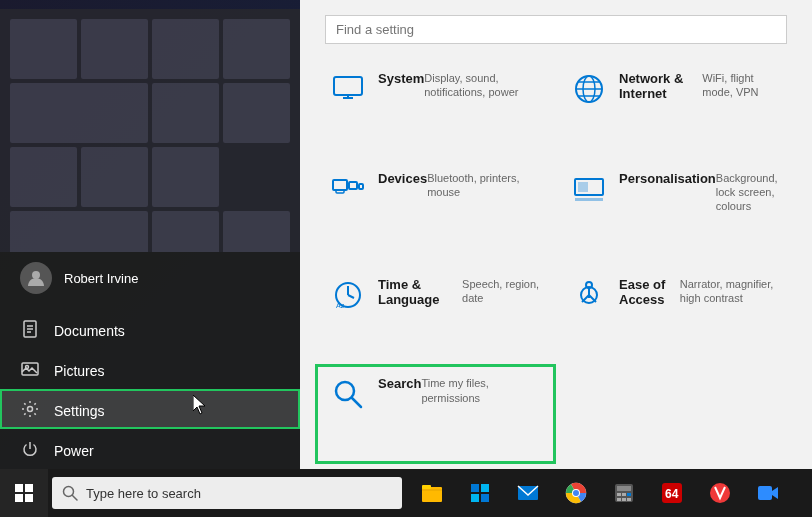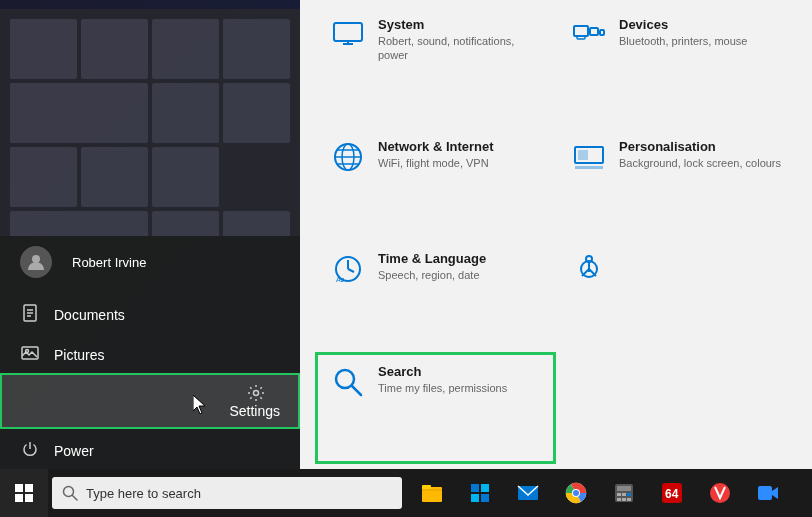--- a/index.html
+++ b/index.html
@@ -37,21 +37,20 @@
       padding: 10px 20px;
       color: #ffffff;
       cursor: pointer;
       position: relative;
     }
 
     .start-menu-item.highlighted {
       background: rgba(255,255,255,0.15);
       outline: 2px solid #22c55e;
       outline-offset: -2px;
-      flex-direction: column;
     }
 
     .start-menu-item .item-icon {
       width: 20px;
       height: 20px;
       margin-right: 14px;
       display: flex;
       align-items: center;
       justify-content: center;
       flex-shrink: 0;
@@ -83,21 +82,20 @@
     }
 
     .user-avatar svg {
       width: 20px;
       height: 20px;
     }
 
     .user-name {
       font-size: 13px;
       color: #ffffff;
-      margin-left: 8px;
     }
 
     
     .cursor {
       position: absolute;
       width: 12px;
       height: 20px;
       left: 193px;
       top: 395px;
       z-index: 100;
@@ -157,21 +155,21 @@
       height: 36px;
       margin-right: 12px;
       flex-shrink: 0;
       display: flex;
       align-items: center;
       justify-content: center;
     }
 
     .settings-item-text {
       display: flex;
-      flex-direction: column;
+      flex-direction: row;
     }
 
     .settings-item-title {
       font-size: 13px;
       font-weight: 600;
       color: #1a1a1a;
       margin-bottom: 2px;
     }
 
     .settings-item-desc {
@@ -346,49 +344,37 @@
   </div>
 </div>
 
 <div class="cursor">
   <svg width="12" height="20" viewBox="0 0 12 20">
     <path d="M0 0 L0 16 L4 12 L7 19 L9 18 L6 11 L12 11 Z" fill="white" stroke="black" stroke-width="1"></path>
   </svg>
 </div>
 
 <div class="settings-panel">
+  <div class="settings-header">
+    <input type="text" class="find-setting-input" placeholder="Find a setting" style="">
+  </div>
 
   <div class="settings-grid">
 
     <div class="settings-item">
       <div class="settings-item-icon">
         <svg width="34" height="34" viewBox="0 0 34 34" fill="none">
           <rect x="3" y="5" width="28" height="18" rx="2" stroke="#0078d4" stroke-width="2"></rect>
           <line x1="12" y1="26" x2="22" y2="26" stroke="#0078d4" stroke-width="2"></line>
           <line x1="17" y1="23" x2="17" y2="26" stroke="#0078d4" stroke-width="2"></line>
         </svg>
       </div>
       <div class="settings-item-text">
         <span class="settings-item-title">System</span>
-        <span class="settings-item-desc">Robert, sound, notifications, power</span>
-      </div>
-    </div>
-
-    <div class="settings-item">
-      <div class="settings-item-icon">
-        <svg width="34" height="34" viewBox="0 0 34 34" fill="none">
-          <rect x="2" y="8" width="14" height="10" rx="1" stroke="#0078d4" stroke-width="2"></rect>
-          <rect x="18" y="10" width="8" height="7" rx="1" stroke="#0078d4" stroke-width="2"></rect>
-          <rect x="28" y="12" width="4" height="5" rx="1" stroke="#0078d4" stroke-width="2"></rect>
-          <rect x="5" y="18" width="8" height="3" rx="1" stroke="#0078d4" stroke-width="1.5"></rect>
-        </svg>
-      </div>
-      <div class="settings-item-text">
-        <span class="settings-item-title">Devices</span>
-        <span class="settings-item-desc">Bluetooth, printers, mouse</span>
+        <span class="settings-item-desc">Display, sound, notifications, power</span>
       </div>
     </div>
 
     <div class="settings-item">
       <div class="settings-item-icon">
         <svg width="34" height="34" viewBox="0 0 34 34" fill="none">
           <circle cx="17" cy="17" r="13" stroke="#0078d4" stroke-width="2"></circle>
           <ellipse cx="17" cy="17" rx="6" ry="13" stroke="#0078d4" stroke-width="1.5"></ellipse>
           <line x1="4" y1="17" x2="30" y2="17" stroke="#0078d4" stroke-width="1.5"></line>
           <line x1="6" y1="10" x2="28" y2="10" stroke="#0078d4" stroke-width="1.5"></line>
@@ -397,20 +383,35 @@
       </div>
       <div class="settings-item-text">
         <span class="settings-item-title">Network &amp; Internet</span>
         <span class="settings-item-desc">WiFi, flight mode, VPN</span>
       </div>
     </div>
 
     <div class="settings-item">
       <div class="settings-item-icon">
         <svg width="34" height="34" viewBox="0 0 34 34" fill="none">
+          <rect x="2" y="8" width="14" height="10" rx="1" stroke="#0078d4" stroke-width="2"></rect>
+          <rect x="18" y="10" width="8" height="7" rx="1" stroke="#0078d4" stroke-width="2"></rect>
+          <rect x="28" y="12" width="4" height="5" rx="1" stroke="#0078d4" stroke-width="2"></rect>
+          <rect x="5" y="18" width="8" height="3" rx="1" stroke="#0078d4" stroke-width="1.5"></rect>
+        </svg>
+      </div>
+      <div class="settings-item-text">
+        <span class="settings-item-title">Devices</span>
+        <span class="settings-item-desc">Bluetooth, printers, mouse</span>
+      </div>
+    </div>
+
+    <div class="settings-item">
+      <div class="settings-item-icon">
+        <svg width="34" height="34" viewBox="0 0 34 34" fill="none">
           <rect x="3" y="7" width="28" height="16" rx="1" stroke="#0078d4" stroke-width="2"></rect>
           <rect x="3" y="26" width="28" height="3" fill="#0078d4" opacity="0.4"></rect>
           <rect x="6" y="10" width="10" height="10" fill="#0078d4" opacity="0.3"></rect>
         </svg>
       </div>
       <div class="settings-item-text">
         <span class="settings-item-title">Personalisation</span>
         <span class="settings-item-desc">Background, lock screen, colours</span>
       </div>
     </div>
@@ -433,20 +434,24 @@
 
     <div class="settings-item">
       <div class="settings-item-icon">
         <svg width="34" height="34" viewBox="0 0 34 34" fill="none">
           <circle cx="17" cy="7" r="3" stroke="#0078d4" stroke-width="2"></circle>
           <circle cx="17" cy="17" r="8" stroke="#0078d4" stroke-width="2"></circle>
           <line x1="17" y1="17" x2="10" y2="24" stroke="#0078d4" stroke-width="2"></line>
           <line x1="17" y1="17" x2="24" y2="24" stroke="#0078d4" stroke-width="2"></line>
           <line x1="17" y1="10" x2="17" y2="20" stroke="#0078d4" stroke-width="2"></line>
         </svg>
+      </div>
+      <div class="settings-item-text">
+        <span class="settings-item-title">Ease of Access</span>
+        <span class="settings-item-desc">Narrator, magnifier, high contrast</span>
       </div>
     </div>
 
     <div class="settings-item search-highlighted">
       <div class="settings-item-icon">
         <svg width="34" height="34" viewBox="0 0 34 34" fill="none">
           <circle cx="14" cy="14" r="9" stroke="#0078d4" stroke-width="2.5"></circle>
           <line x1="21" y1="21" x2="30" y2="30" stroke="#0078d4" stroke-width="2.5" stroke-linecap="round"></line>
         </svg>
       </div>

